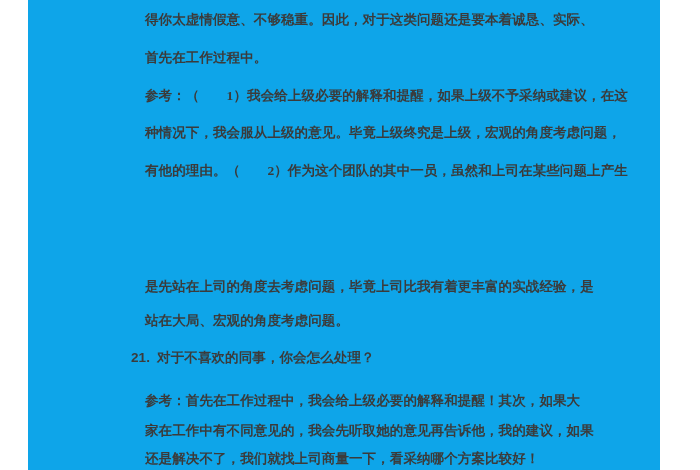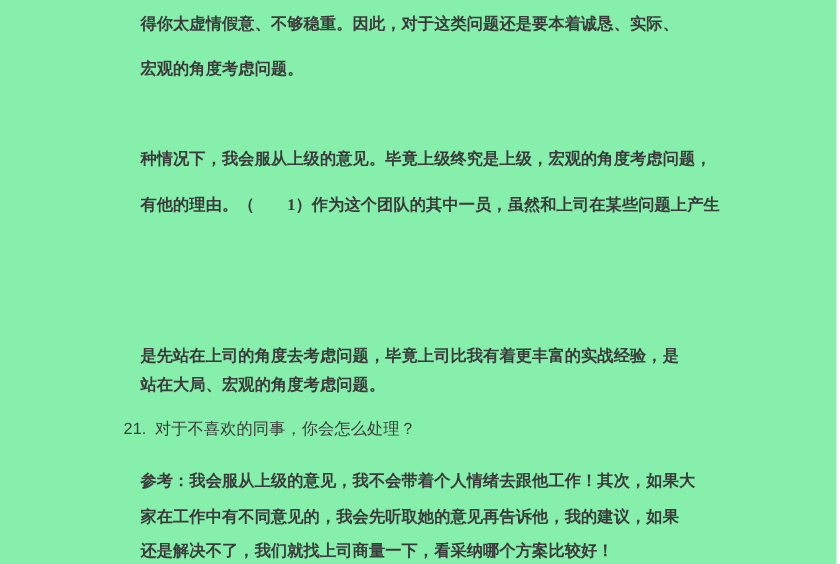--- a/index.html
+++ b/index.html
@@ -7,63 +7,65 @@
     padding: 0;
   }
   body {
     width: 700px;
     height: 470px;
     overflow: hidden;
     font-family: "Liberation Serif", "DejaVu Serif", serif;
   }
   .page {
     position: relative;
-    width: 697px;
+    width: 632px;
     height: 470px;
-    background: #86efac;
+    background: #0ea5e9;
+    margin-left: 28px;
   }
   .ln {
     position: absolute;
     left: 117px;
     font-size: 13.5px;
     line-height: 19px;
     letter-spacing: 0.1px;
     font-weight: 600;
     color: #3b3b3b;
     white-space: nowrap;
   }
   .q-heading {
     position: absolute;
     left: 103px;
     top: 348px;
     font-size: 13.5px;
     line-height: 19px;
     letter-spacing: 0.1px;
-    font-weight: 400;
+    font-weight: 700;
     color: #3b3b3b;
     white-space: nowrap;
   }
   .q-heading .q-num {
     font-family: "Liberation Sans", "DejaVu Sans", sans-serif;
     margin-right: 7px;
   }
 </style>
 </head>
 <body>
 
 <div class="page">
 
   <div class="ln" style="top:10px">得你太虚情假意、不够稳重。因此，对于这类问题还是要本着诚恳、实际、</div>
-  <div class="ln" style="top:48px">宏观的角度考虑问题。</div>
+  <div class="ln" style="top:48px">首先在工作过程中。</div>
+  <div class="ln" style="top:86px">参考：（　　1）我会给上级必要的解释和提醒，如果上级不予采纳或建议，在这</div>
   <div class="ln" style="top:123px">种情况下，我会服从上级的意见。毕竟上级终究是上级，宏观的角度考虑问题，</div>
-  <div class="ln" style="top:161px">有他的理由。（　　1）作为这个团队的其中一员，虽然和上司在某些问题上产生</div>
-  <div class="ln" style="top:287px">是先站在上司的角度去考虑问题，毕竟上司比我有着更丰富的实战经验，是</div>
+  <div class="ln" style="top:161px">有他的理由。（　　2）作为这个团队的其中一员，虽然和上司在某些问题上产生</div>
+  <div class="ln" style="top:277px">是先站在上司的角度去考虑问题，毕竟上司比我有着更丰富的实战经验，是</div>
   <div class="ln" style="top:311px">站在大局、宏观的角度考虑问题。</div>
 
   <div class="q-heading">
     <span class="q-num">21.</span><span>对于不喜欢的同事，你会怎么处理？</span>
   </div>
 
-  <div class="ln" style="top:391px">参考：我会服从上级的意见，我不会带着个人情绪去跟他工作！其次，如果大</div>
+  <div class="ln" style="top:391px">参考：首先在工作过程中，我会给上级必要的解释和提醒！其次，如果大</div>
   <div class="ln" style="top:449px">还是解决不了，我们就找上司商量一下，看采纳哪个方案比较好！</div>
   <div class="ln" style="top:421px">家在工作中有不同意见的，我会先听取她的意见再告诉他，我的建议，如果</div>
 
 </div>
 
 </body></html>

